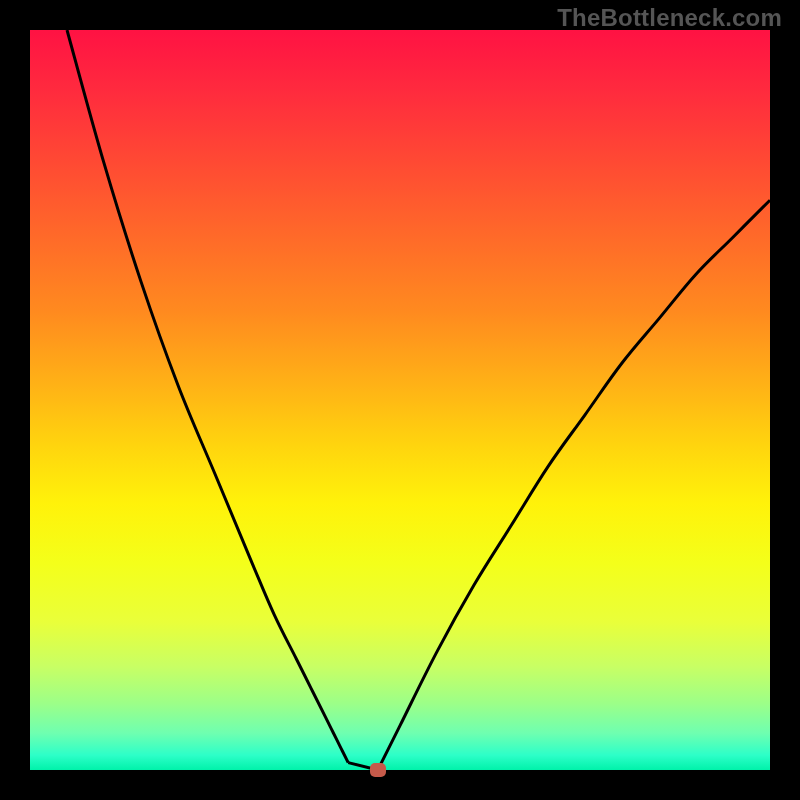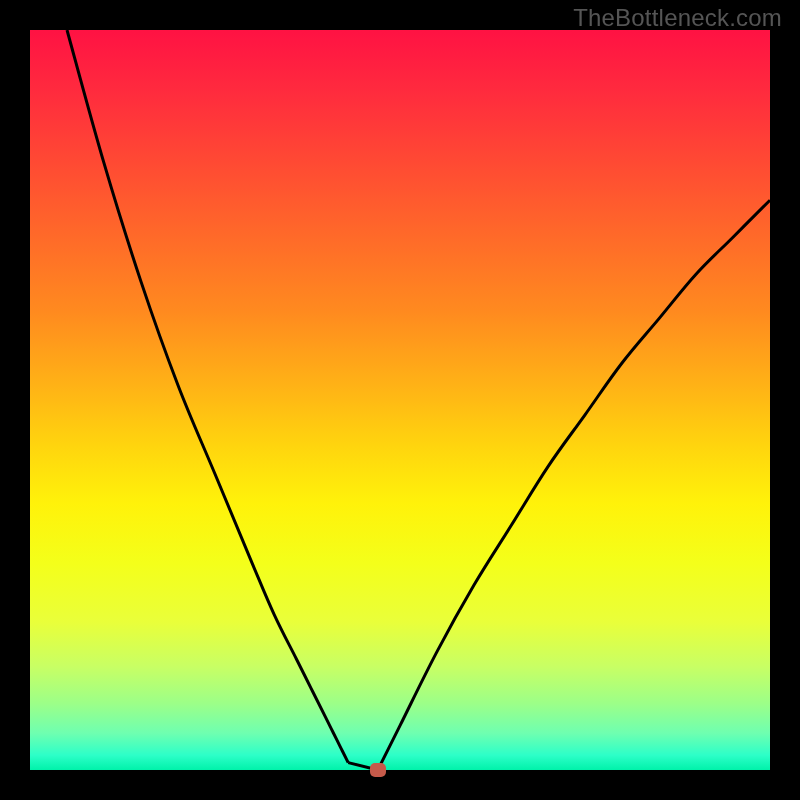--- a/index.html
+++ b/index.html
@@ -16,21 +16,21 @@
     width: 800px;
     height: 800px;
     background: #000;
   }
   .watermark {
     position: absolute;
     top: 4px;
     right: 18px;
     color: #555;
     font-size: 24px;
-    font-weight: 400;
+    font-weight: 700;
     letter-spacing: 0.2px;
     user-select: none;
   }
   .plot-area {
     position: absolute;
     left: 30px;
     top: 30px;
     width: 740px;
     height: 740px;
   }

